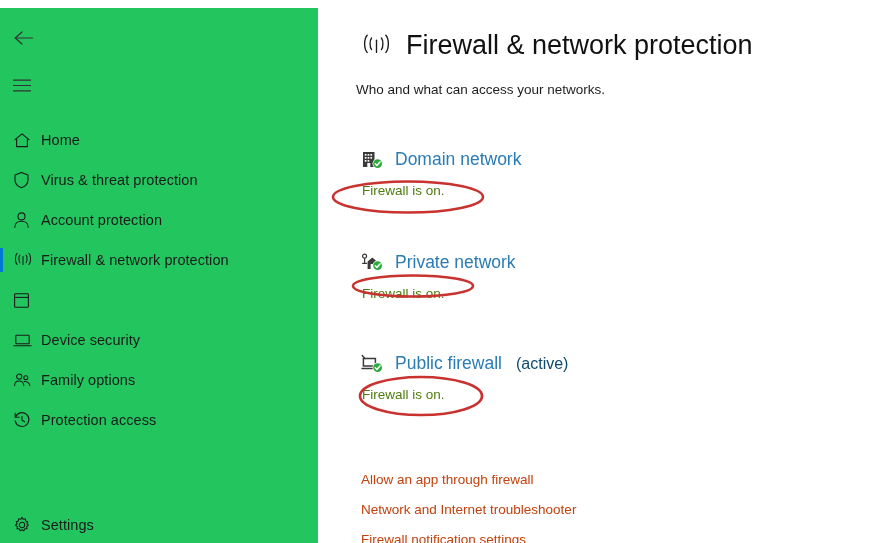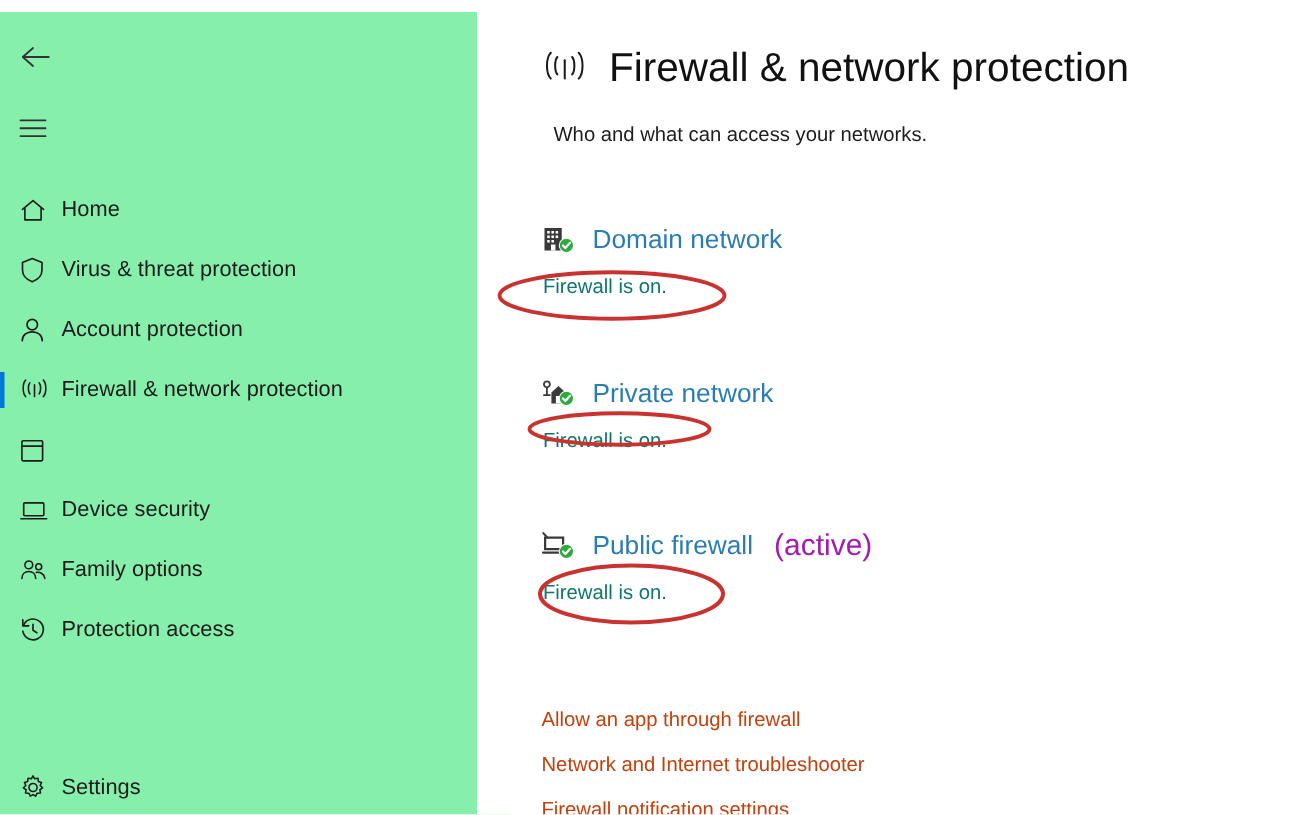--- a/index.html
+++ b/index.html
@@ -30,21 +30,21 @@
     background: #ffffff;
   }
 
   
   .sidebar {
     position: absolute;
     left: 0;
     top: 8px;
     width: 340px;
     height: 535px;
-    background: #86efac;
+    background: #22c55e;
     border-right: 1px solid #dedede;
     box-sizing: border-box;
   }
 
   .nav-top {
     padding-top: 9px;
   }
 
   .icon-btn {
     width: 46px;
@@ -139,21 +139,21 @@
   .page-title {
     font-size: 27px;
     font-weight: 400;
     color: #111111;
     line-height: 1;
     white-space: nowrap;
   }
 
   .page-sub {
     position: absolute;
-    left: 51px;
+    left: 38px;
     top: 82px;
     font-size: 13.5px;
     color: #1d1d1d;
     white-space: nowrap;
   }
 
   
   .net-block { position: absolute; left: 43px; }
   .net-1 { top: 148px; }
   .net-2 { top: 251px; }
@@ -175,30 +175,30 @@
   .net-ico svg { display: block; }
 
   .net-link {
     font-size: 17.5px;
     color: #2a7cb4;
     line-height: 1;
     white-space: nowrap;
     padding-left: 8px;
   }
   .net-active {
-    font-size: 20px;
-    color: #a21caf;
+    font-size: 16px;
+    color: #0c4a6e;
     padding-left: 14px;
     white-space: nowrap;
   }
 
   .net-status {
     margin-top: 11px;
     font-size: 13.5px;
-    color: #0f766e;
+    color: #4d7c0f;
     white-space: nowrap;
     padding-left: 1px;
   }
 
   
   .annot {
     position: absolute;
     pointer-events: none;
   }
   .annot svg { display: block; overflow: visible; }

